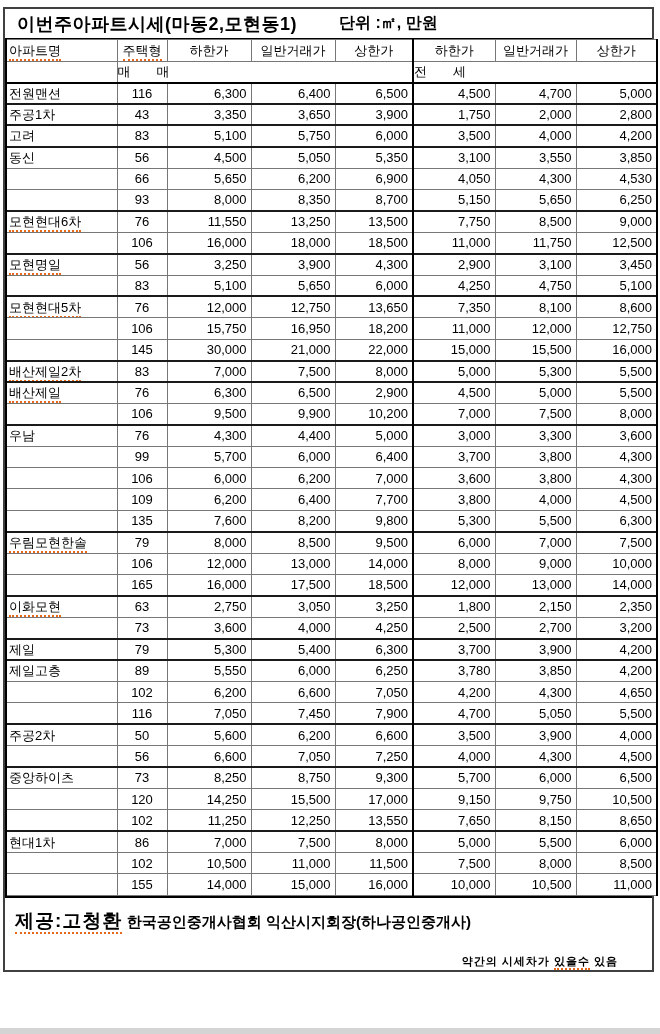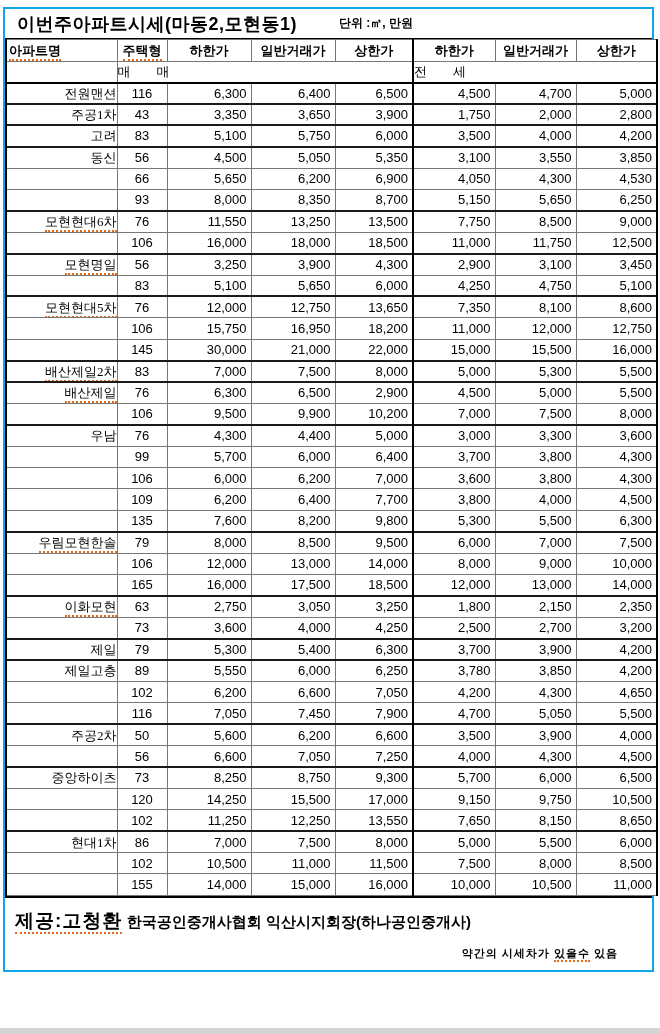--- a/index.html
+++ b/index.html
@@ -6,62 +6,62 @@
   html, body { background: #fff; }
   body {
     width: 660px; height: 1034px;
     position: relative; overflow: hidden;
     font-family: "Liberation Sans", "DejaVu Sans", sans-serif;
     color: #000;
   }
   .sheet {
     position: absolute; left: 3px; top: 7px;
     width: 651px;
-    border: 2px solid #0ea5e9;
+    border: 2px solid #404040;
     background: #fff;
   }
   .title-row {
     height: 30px;
     display: flex; align-items: center;
     border-bottom: 1px solid #000;
     white-space: nowrap;
   }
   .title-text { font-size: 18px; font-weight: bold; padding-left: 12px; letter-spacing: 0.5px; }
-  .unit-text  { font-size: 12px; font-weight: bold; margin-left: 42px; }
+  .unit-text  { font-size: 16px; font-weight: bold; margin-left: 42px; }
 
   table { border-collapse: collapse; table-layout: fixed; width: 647px; }
   th, td {
     border: 1px solid #777;
     font-size: 13px; font-weight: normal;
     overflow: hidden; white-space: nowrap;
     height: 21.4px; line-height: 1;
     background: #fff;
   }
-  thead th { height: 22px; text-align: center; font-weight: bold; }
+  thead th { height: 22px; text-align: center; font-weight: normal; }
   thead .subhead td { height: 21px; border-bottom: 2px solid #000; white-space: pre; }
   .sep { border-right: 2px solid #000 !important; }
   table, tr { border-color: #000; }
   th:first-child, td:first-child { border-left: 2px solid #000; }
   th:last-child, td:last-child { border-right: 2px solid #000; }
   tr.group td { border-top: 2px solid #1a1a1a; }
-  td.name { text-align: right; padding-left: 2px; font-family: Liberation Serif, serif; }
+  td.name { text-align: left; padding-left: 2px; }
   td.type { text-align: center; }
   td.num  { text-align: right; padding-right: 4px; }
   .misspell { border-bottom: 2px dotted #e8681a; padding-bottom: 1px; }
 
   .footer {
     border-top: 2px solid #000;
     height: 74px;
     padding: 10px 10px 0 10px;
     white-space: nowrap;
   }
   .provider { font-size: 19px; font-weight: bold; letter-spacing: 1px; }
   .org { font-size: 15px; font-weight: bold; }
   .note {
-    margin-top: 12px;
+    margin-top: 20px;
     text-align: right;
     padding-right: 24px;
     font-size: 11px; font-weight: bold;
     letter-spacing: 1px;
   }
   .page-edge-strip {
     position: absolute; left: 0; bottom: 0;
     width: 660px; height: 6px;
     background: #d4d4d4;
   }

